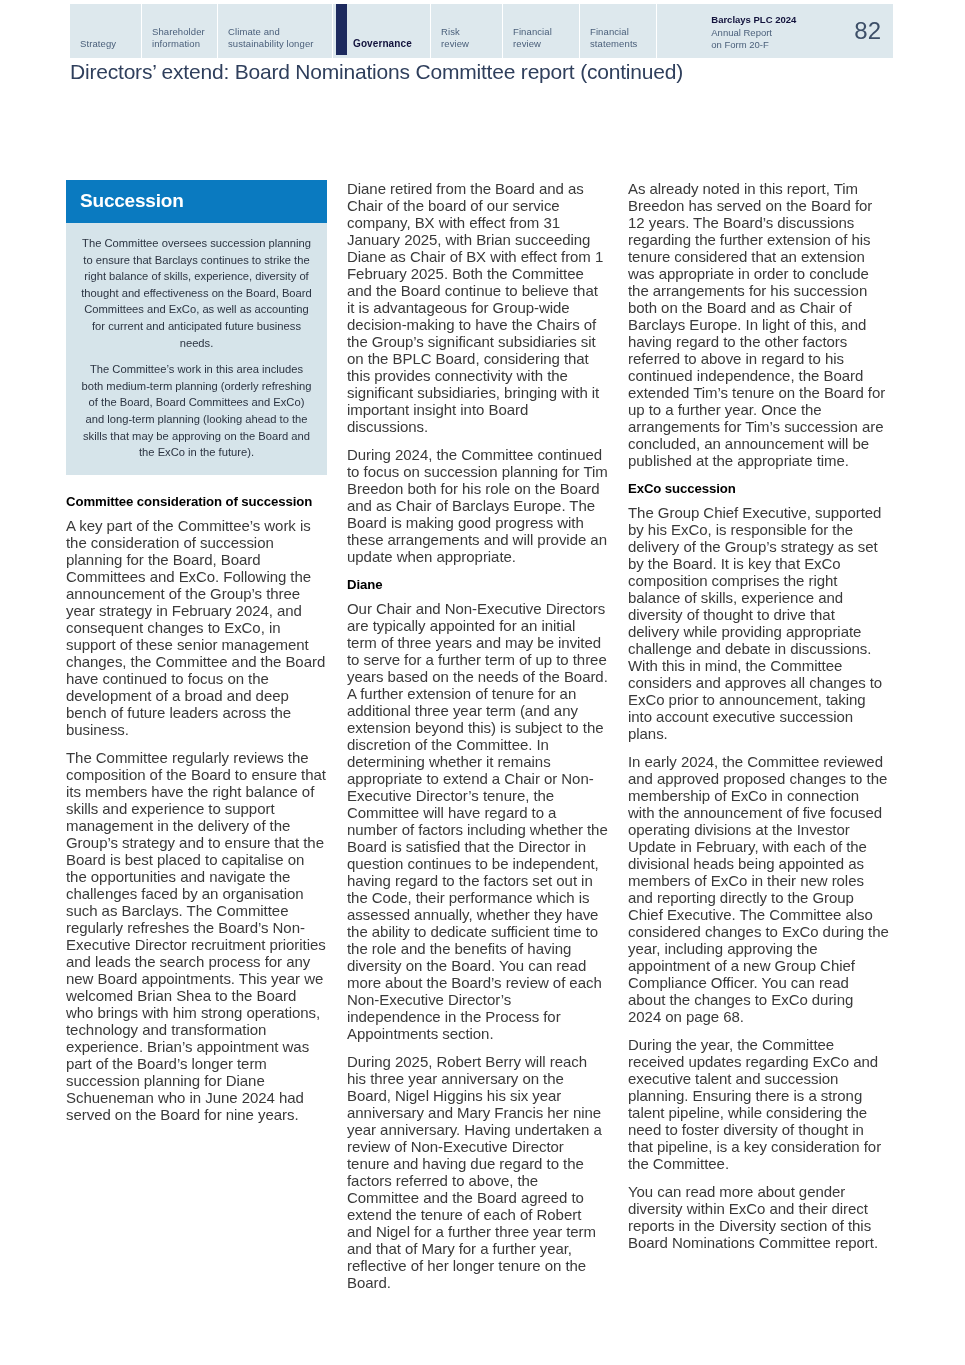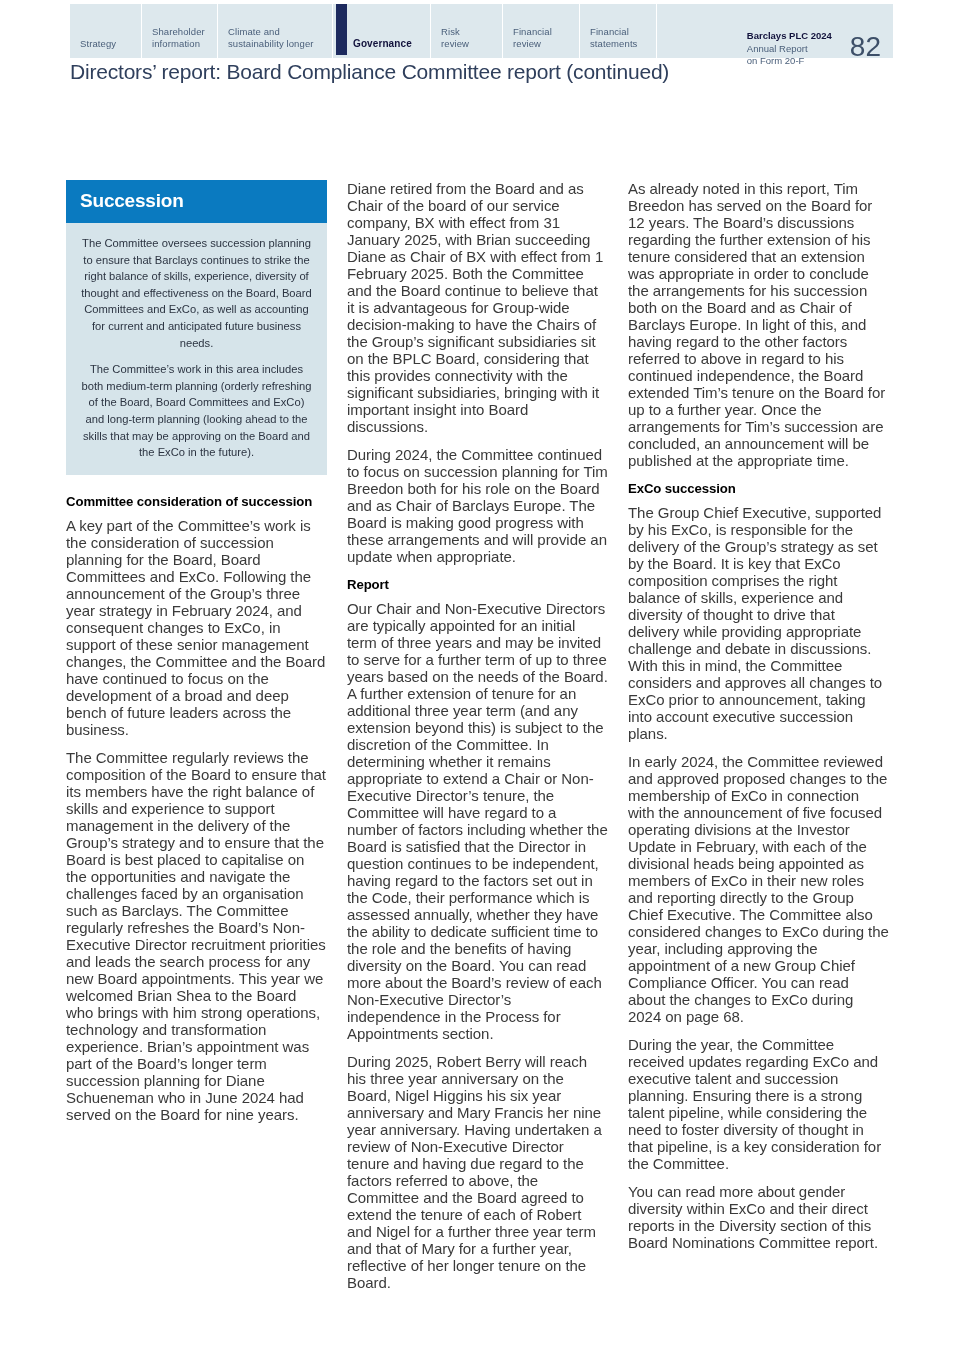--- a/index.html
+++ b/index.html
@@ -65,37 +65,38 @@
     bottom: 3px;
     width: 11px;
     background: #1d2a5e;
   }
 
   .header-meta {
     flex: 1;
     display: flex;
     align-items: flex-start;
     justify-content: flex-end;
-    padding: 24px 12px 0 0;
+    padding: 8px 12px 0 0;
+    gap: 40px;
   }
   .meta-text {
     text-align: left;
     color: #4a5f7a;
     font-size: 9.5px;
     line-height: 12.5px;
     padding-top: 2px;
   }
   .meta-text .bold-line {
     font-weight: bold;
     color: #12123c;
     font-size: 9.5px;
   }
   .page-number {
     color: #3d4f68;
-    font-size: 28px;
+    font-size: 24px;
     font-weight: 300;
     line-height: 30px;
     margin-left: 18px;
     padding-top: 4px;
   }
 
   
   .page-title {
     position: absolute;
     left: 70px;
@@ -209,21 +210,21 @@
       <div class="meta-text">
         <div class="bold-line">Barclays PLC 2024</div>
         <div>Annual Report</div>
         <div>on Form 20-F</div>
       </div>
       <div class="page-number">82</div>
     </div>
 
   </div>
 
-  <h1 class="page-title">Directors’ report: Board Compliance Committee report (continued)</h1>
+  <h1 class="page-title">Directors’ extend: Board Nominations Committee report (continued)</h1>
 
   <div class="columns">
 
     <div class="col">
 
       <div class="callout">
         <div class="callout-head">Succession</div>
         <div class="callout-body">
           <p>The Committee oversees succession planning to ensure that Barclays continues to strike the right balance of skills, experience, diversity of thought and effectiveness on the Board, Board Committees and ExCo, as well as accounting for current and anticipated future business needs.</p>
           <p>The Committee’s work in this area includes both medium-term planning (orderly refreshing of the Board, Board Committees and ExCo) and long-term planning (looking ahead to the skills that may be approving on the Board and the ExCo in the future).</p>
@@ -234,21 +235,21 @@
       <p class="body">A key part of the Committee’s work is the consideration of succession planning for the Board, Board Committees and ExCo. Following the announcement of the Group’s three year strategy in February 2024, and consequent changes to ExCo, in support of these senior management changes, the Committee and the Board have continued to focus on the development of a broad and deep bench of future leaders across the business.</p>
       <p class="body">The Committee regularly reviews the composition of the Board to ensure that its members have the right balance of skills and experience to support management in the delivery of the Group’s strategy and to ensure that the Board is best placed to capitalise on the opportunities and navigate the challenges faced by an organisation such as Barclays. The Committee regularly refreshes the Board’s Non-Executive Director recruitment priorities and leads the search process for any new Board appointments. This year we welcomed Brian Shea to the Board who brings with him strong operations, technology and transformation experience. Brian’s appointment was part of the Board’s longer term succession planning for Diane Schueneman who in June 2024 had served on the Board for nine years.</p>
 
     </div>
 
     <div class="col">
 
       <p class="body">Diane retired from the Board and as Chair of the board of our service company, BX with effect from 31 January 2025, with Brian succeeding Diane as Chair of BX with effect from 1 February 2025. Both the Committee and the Board continue to believe that it is advantageous for Group-wide decision-making to have the Chairs of the Group’s significant subsidiaries sit on the BPLC Board, considering that this provides connectivity with the significant subsidiaries, bringing with it important insight into Board discussions.</p>
       <p class="body">During 2024, the Committee continued to focus on succession planning for Tim Breedon both for his role on the Board and as Chair of Barclays Europe. The Board is making good progress with these arrangements and will provide an update when appropriate.</p>
 
-      <h2 class="sec-head spacer-top">Report</h2>
+      <h2 class="sec-head spacer-top">Diane</h2>
       <p class="body">Our Chair and Non-Executive Directors are typically appointed for an initial term of three years and may be invited to serve for a further term of up to three years based on the needs of the Board. A further extension of tenure for an additional three year term (and any extension beyond this) is subject to the discretion of the Committee. In determining whether it remains appropriate to extend a Chair or Non-Executive Director’s tenure, the Committee will have regard to a number of factors including whether the Board is satisfied that the Director in question continues to be independent, having regard to the factors set out in the Code, their performance which is assessed annually, whether they have the ability to dedicate sufficient time to the role and the benefits of having diversity on the Board. You can read more about the Board’s review of each Non-Executive Director’s independence in the Process for Appointments section.</p>
       <p class="body">During 2025, Robert Berry will reach his three year anniversary on the Board, Nigel Higgins his six year anniversary and Mary Francis her nine year anniversary. Having undertaken a review of Non-Executive Director tenure and having due regard to the factors referred to above, the Committee and the Board agreed to extend the tenure of each of Robert and Nigel for a further three year term and that of Mary for a further year, reflective of her longer tenure on the Board.</p>
 
     </div>
 
     <div class="col">
 
       <p class="body">As already noted in this report, Tim Breedon has served on the Board for 12 years. The Board’s discussions regarding the further extension of his tenure considered that an extension was appropriate in order to conclude the arrangements for his succession both on the Board and as Chair of Barclays Europe. In light of this, and having regard to the other factors referred to above in regard to his continued independence, the Board extended Tim’s tenure on the Board for up to a further year. Once the arrangements for Tim’s succession are concluded, an announcement will be published at the appropriate time.</p>
 
       <h2 class="sec-head spacer-top">ExCo succession</h2>

